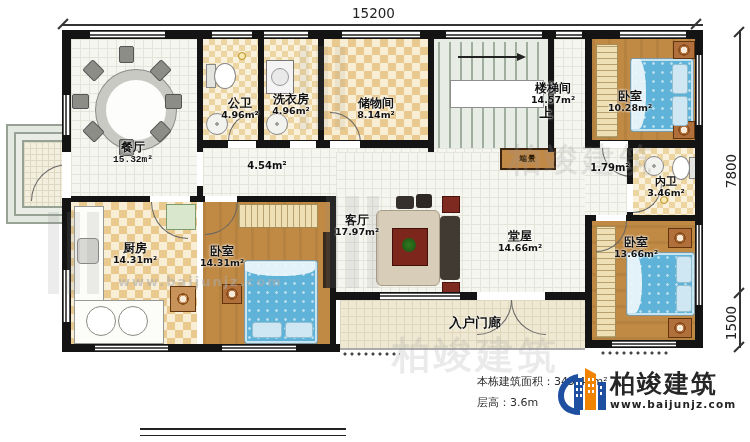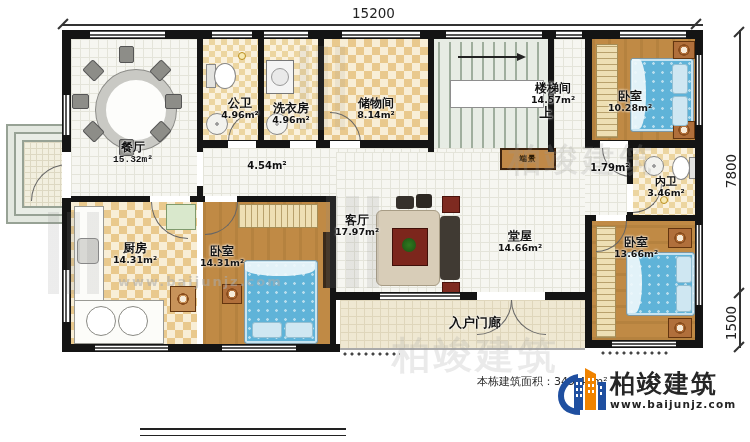--- a/index.html
+++ b/index.html
@@ -217,21 +217,21 @@
   </div>
 
   <div class="rlabel" style="left:133px;top:142px;font-family:Liberation Mono, monospace;">
       <div class="rname">餐厅</div>
       <div class="rarea">15.32m²</div>
     </div>
   <div class="rlabel" style="left:228px;top:97px;margin-left:12px;">
       <div class="rname">公卫</div>
       <div class="rarea">4.96m²</div>
     </div>
-  <div class="rlabel" style="left:291px;top:102px;">
+  <div class="rlabel" style="left:291px;top:93px;">
       <div class="rname">洗衣房</div>
       <div class="rarea">4.96m²</div>
     </div>
   <div class="rlabel" style="left:376px;top:97px;">
       <div class="rname">储物间</div>
       <div class="rarea">8.14m²</div>
     </div>
   <div class="rlabel" style="left:553px;top:82px;">
       <div class="rname">楼梯间</div>
       <div class="rarea">14.57m²</div>
@@ -292,20 +292,21 @@
   <div class="tick" style="left:732px;top:31px;"></div>
   <div class="tick" style="left:732px;top:292px;"></div>
   <div class="tick" style="left:732px;top:346px;"></div>
   <div class="vlab" style="left:701px;top:163px;">7800</div>
   <div class="vlab" style="left:701px;top:315px;">1500</div>
 
   <div class="abs" style="left:140px;top:428px;width:206px;height:5px;border-top:2px solid #222;border-bottom:1px solid #222;z-index:52;"></div>
 
   <div class="abs infotxt" style="left:477px;top:372px;z-index:52;">
     <div><span>本栋建筑面积：</span><span>349.43m²</span></div>
+    <div><span>层高：</span><span>3.6m</span></div>
   </div>
 
   <div class="abs" style="left:556px;top:366px;z-index:55;">
     <svg width="52" height="50" viewBox="0 0 52 50">
       <path d="M24 49 C10 49 2 41 2 30 C2 19 10 10 22 8 L22 14 C14 16 8 22 8 30 C8 37 14 43 24 43 Z" fill="#1f4fa0"></path>
       <rect x="18" y="12" width="9" height="32" fill="#1f4fa0"></rect>
       <polygon points="29,44 29,2 40,8 40,44" fill="#f08300"></polygon>
       <rect x="42" y="16" width="8" height="28" fill="#1f4fa0"></rect>
       <g fill="#ffffff">
         <rect x="20" y="16" width="2" height="3"></rect>

